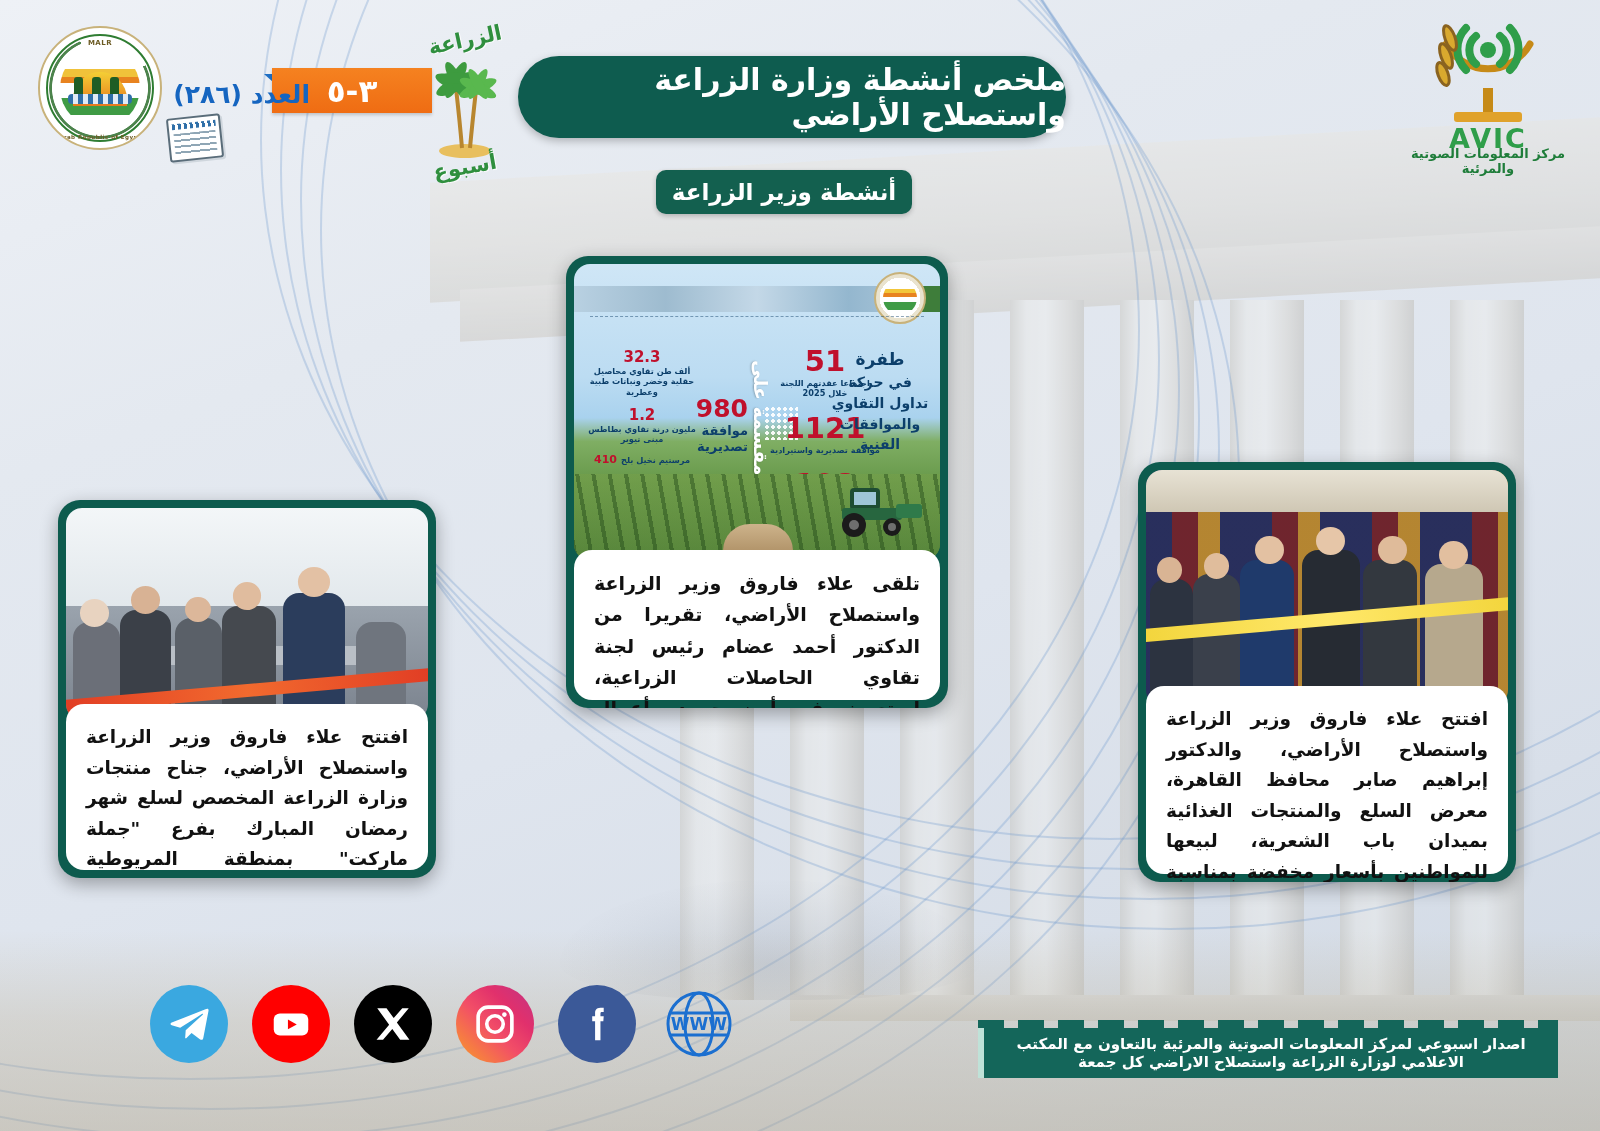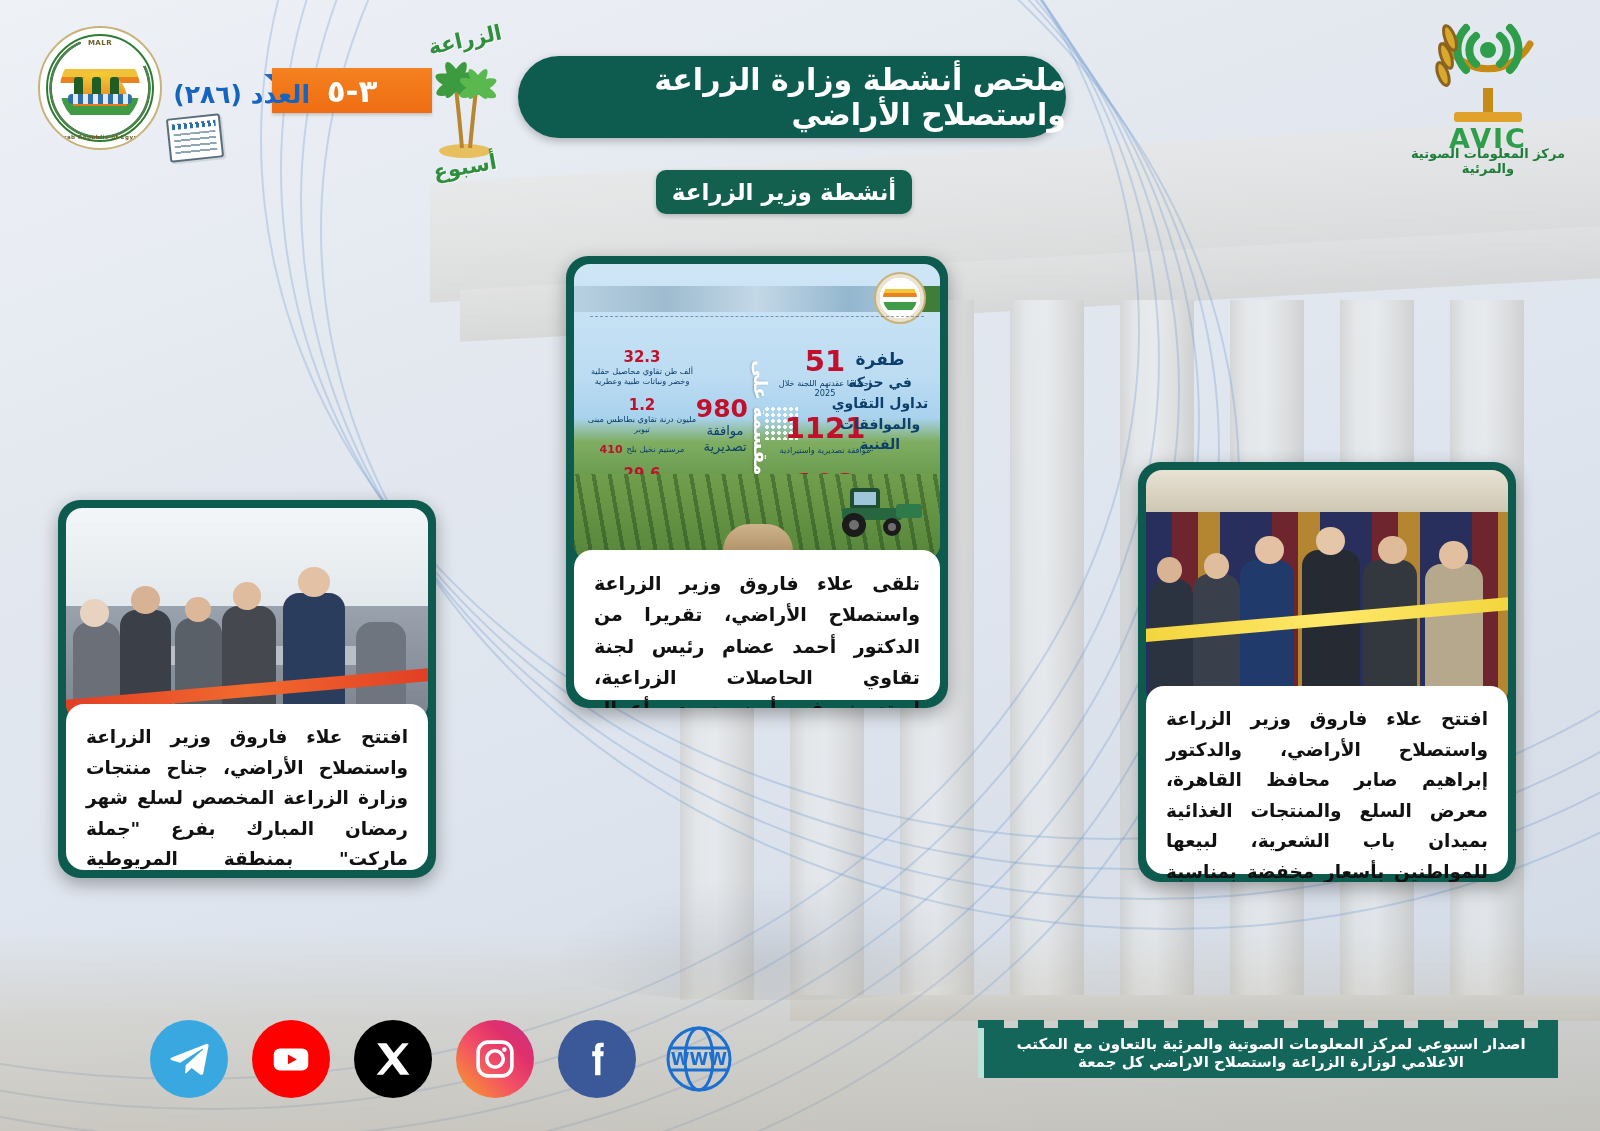--- a/index.html
+++ b/index.html
@@ -235,21 +235,21 @@
     background:linear-gradient(180deg,#fff 0 24%,#f2c63a 24% 36%,#e8831f 36% 46%,#fff 46% 62%,#3f9b45 62% 84%,#fff 84% 100%);
   }
   .info-title {
     position:absolute; right:14px; top:56px; left:14px;
     color:#0c3f6b; font-size:21px; font-weight:bold; text-align:center;
     text-shadow:0 1px 0 rgba(255,255,255,.6);
   }
   .info-dotline { position:absolute; left:16px; right:16px; top:52px; height:1px; border-top:1px dashed rgba(10,60,100,.45); }
 
   .stat-num { color:#c0102c; font-weight:bold; }
-  .stat-txt { color:#0c3f6b; font-weight:normal; line-height:1.25; }
+  .stat-txt { color:#0c3f6b; font-weight:bold; line-height:1.25; }
 
   .left-stats { position:absolute; left:12px; top:84px; width:112px; text-align:center; }
   .left-stats .row { margin-bottom:9px; }
   .left-stats .stat-num { font-size:15px; }
   .left-stats .stat-txt { font-size:8.2px; }
   .row-inline { display:flex; align-items:center; justify-content:center; gap:4px; }
   .row-inline .stat-num { font-size:11px; }
   .row-inline .stat-txt { font-size:8.2px; }
 
   .mid-col { position:absolute; left:128px; top:130px; width:46px; text-align:center; }
@@ -291,21 +291,21 @@
     background:linear-gradient(180deg,#cdb38b,#a98a5f);
   }
   .crop-rows {
     position:absolute; left:0; right:0; bottom:0; height:86px;
     background:
       repeating-linear-gradient(80deg, rgba(50,90,35,.55) 0 4px, rgba(120,165,80,.25) 4px 16px),
       linear-gradient(180deg,#6f9c4a,#4b7a33);
   }
 
   
-  .social { position:absolute; left:118px; top:1020px; width:620px; height:96px; display:flex; align-items:flex-start; gap:24px; }
+  .social { position:absolute; left:118px; top:967px; width:620px; height:96px; display:flex; align-items:flex-end; gap:24px; }
   .sicon { width:78px; height:78px; border-radius:50%; display:flex; align-items:center; justify-content:center; }
   .sicon.www { background:none; color:#1b6fd0; }
   .sicon.fb  { background:#3b5998; }
   .sicon.ig  { background:linear-gradient(45deg,#f9a026 0%,#f24e67 45%,#e1306c 70%,#c13584 100%); }
   .sicon.x   { background:#000; }
   .sicon.yt  { background:#ff0000; }
   .sicon.tg  { background:#3aa8e0; }
 
   .footer-bar {
     position:absolute; left:978px; top:1028px; width:580px; height:50px;

